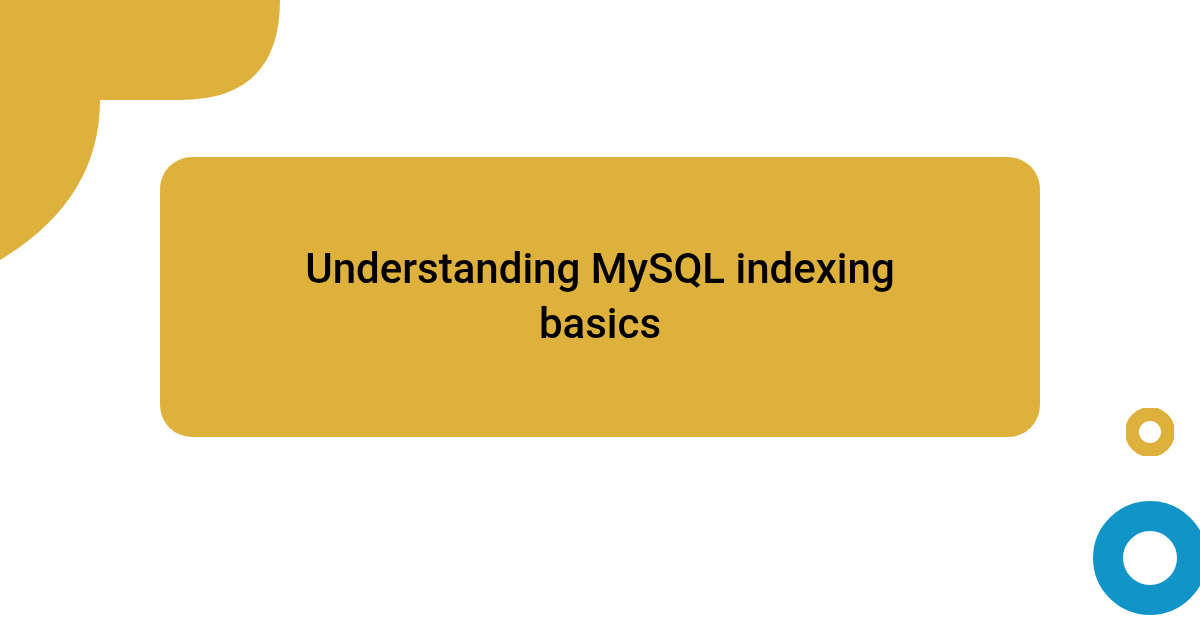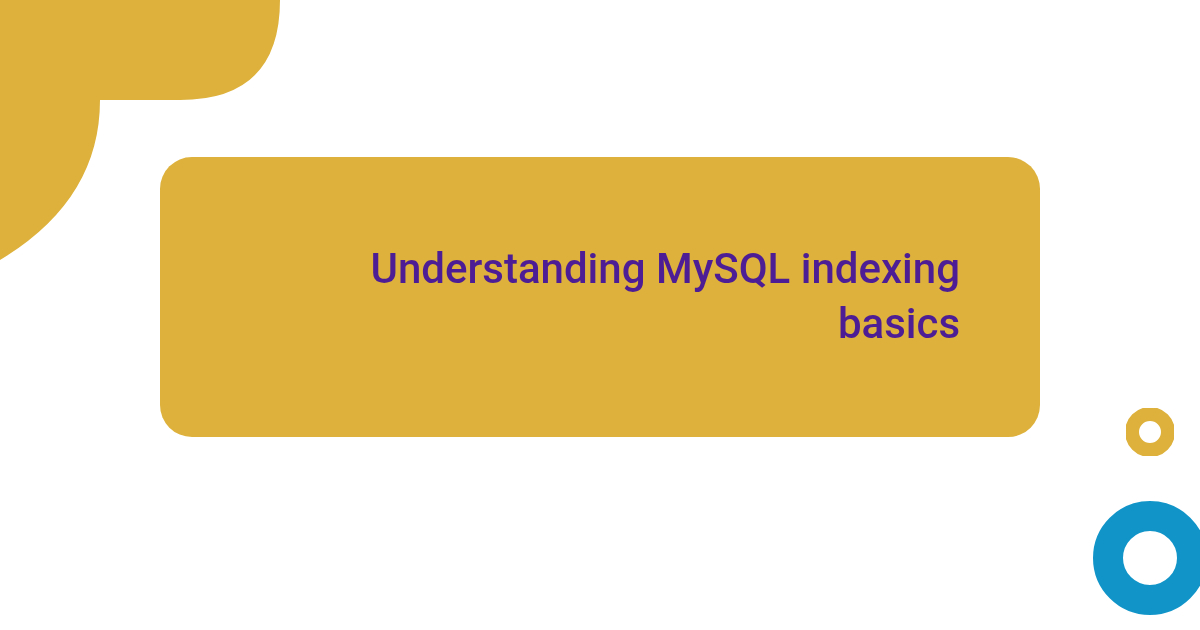--- a/index.html
+++ b/index.html
@@ -29,24 +29,24 @@
       width: 880px;
       height: 280px;
       background: #ddb13b;
       border-radius: 32px;
       display: flex;
       align-items: center;
       justify-content: center;
       padding: 40px 80px;
     }
     .title-text {
-      color: #4c1d95;
+      color: #000000;
       font-size: 42px;
       font-weight: 500;
-      text-align: right;
+      text-align: center;
       line-height: 1.3;
     }
     .ring-small {
       position: absolute;
       top: 408px;
       right: 26px;
       width: 48px;
       height: 48px;
     }
     .ring-large {

